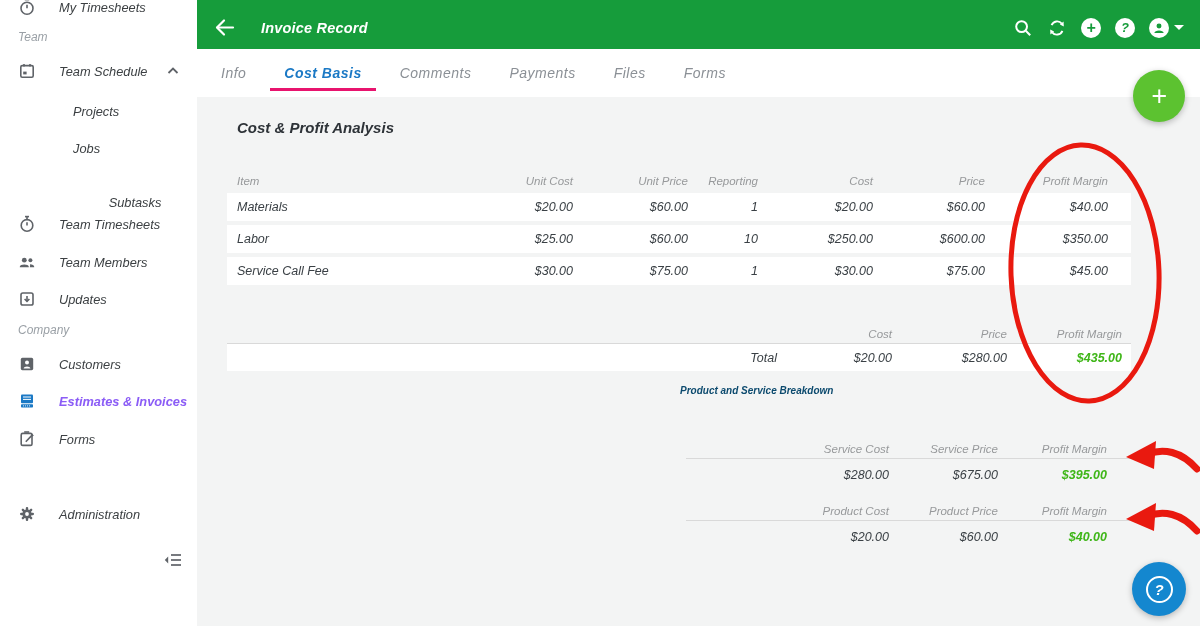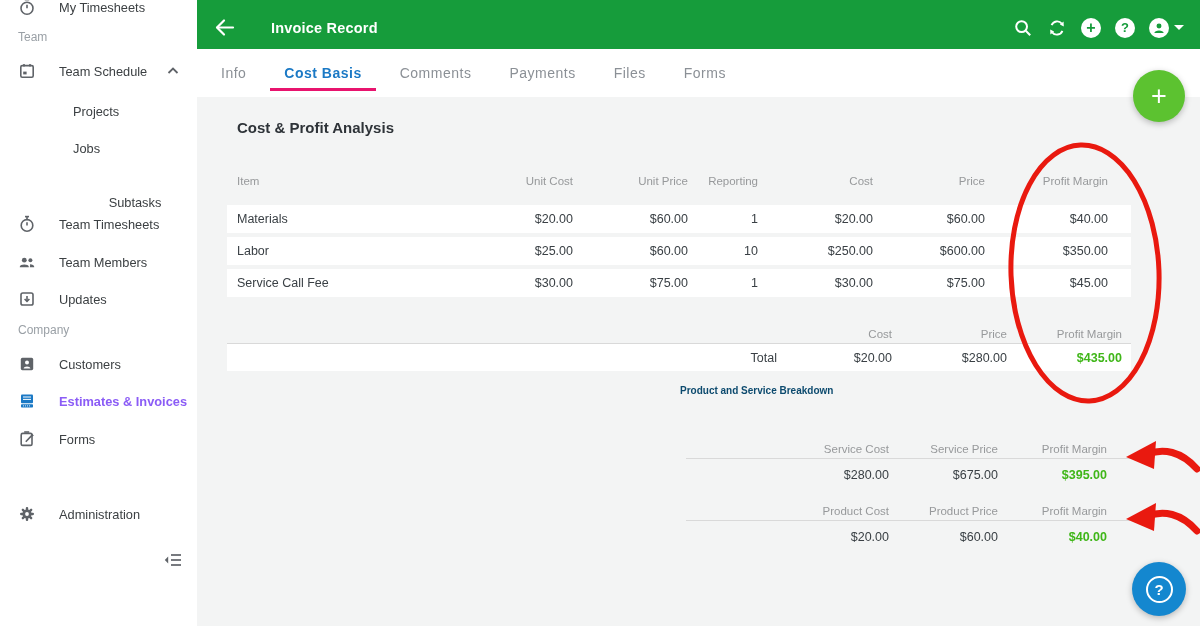--- a/index.html
+++ b/index.html
@@ -1,37 +1,37 @@
 <!DOCTYPE html>
 <html><head>
 <meta charset="utf-8">
 <style>
   * { margin:0; padding:0; box-sizing:border-box; }
   html,body { width:1200px; height:626px; overflow:hidden; background:#fff;
     font-family:"Liberation Sans", sans-serif; }
-  .app { position:relative; width:1200px; height:626px; }
+  .app { position:relative; width:1200px; height:626px;font-style:italic; }
 
   
   .sidebar { position:absolute; left:0; top:0; width:197px; height:626px;
     background:#fff; overflow:hidden; z-index:5; }
   .side-row { position:absolute; left:0; width:197px; height:28px;
     display:flex; align-items:center; cursor:pointer; }
   .side-row .sicon { width:18px; height:18px; margin-left:18px; flex:0 0 18px; }
   .side-row .slabel { margin-left:23px; font-size:12.8px; color:#3c4043; white-space:nowrap; }
   .side-row.sub .slabel { margin-left:73px; }
   .side-row.active .slabel { color:#8b5cf6; font-weight:700; }
   .section-label { position:absolute; left:18px; font-size:12px; color:#9aa0a6; }
   .chev { position:absolute; right:15px; top:5px; width:18px; height:18px; }
   .collapse-btn { position:absolute; left:162px; width:22px; height:22px; cursor:pointer; }
 
   
   .topbar { position:absolute; left:197px; top:0; width:1003px; height:49px;
     background:#169c3b; display:flex; align-items:center; padding:6px 16px 0 16px; z-index:6; }
   .back-btn { width:24px; height:24px; cursor:pointer; flex:0 0 24px; }
-  .topbar-title { color:#fff; font-size:14.5px; font-weight:700; margin-left:34px; letter-spacing:0.2px; }
+  .topbar-title { color:#fff; font-size:14.5px; font-weight:700; margin-left:24px; letter-spacing:0.2px; }
   .topbar-right { margin-left:auto; display:flex; align-items:center; gap:14px; }
   .hicon { width:20px; height:20px; cursor:pointer; }
   .hicon-circle { width:20px; height:20px; border-radius:50%; background:#fff; color:#169c3b;
     display:flex; align-items:center; justify-content:center; font-weight:700; cursor:pointer; }
   .hicon-circle.plus { font-size:16px; }
   .hicon-circle.ques { font-size:13px; }
   .account-wrap { display:flex; align-items:center; gap:5px; cursor:pointer; }
   .caret-down { width:0; height:0; border-left:5px solid transparent; border-right:5px solid transparent;
     border-top:5px solid #fff; }
 
@@ -46,21 +46,21 @@
 
   
   .content { position:absolute; left:197px; top:97px; width:1003px; height:529px; background:#f3f4f4; }
   .page-heading { position:absolute; left:40px; top:22px; font-size:15px; font-weight:700; color:#2e3338; }
 
   .main-table { position:absolute; left:30px; top:72px; width:904px; }
   .grid7 { display:grid; grid-template-columns:1fr 100px 115px 70px 115px 112px 123px;
     padding:0 23px 0 10px; align-items:center; }
   .grid7 > div { text-align:right; white-space:nowrap; }
   .grid7 > div:first-child { text-align:left; }
-  .thead { height:24px; font-size:11.5px; color:#97999b; margin-bottom:12px; }
+  .thead { height:24px; font-size:11.5px; color:#97999b; }
   .trow { height:28px; background:#fff; margin-bottom:4px; font-size:12.5px; color:#3a4045; cursor:pointer; }
 
   .total-table { position:absolute; left:30px; top:230px; width:904px; }
   .grid5 { display:grid; grid-template-columns:1fr 102px 115px 115px 115px;
     padding-right:9px; align-items:center; }
   .grid5 > div { text-align:right; white-space:nowrap; }
   .total-head { height:16px; font-size:11.5px; color:#97999b; padding-bottom:2px; }
   .total-divider { border-top:1px solid #d9d9d9; }
   .total-row { height:27px; background:#fff; font-size:12.5px; color:#3a4045; }
   .total-label { font-weight:400; color:#3a4045; }

